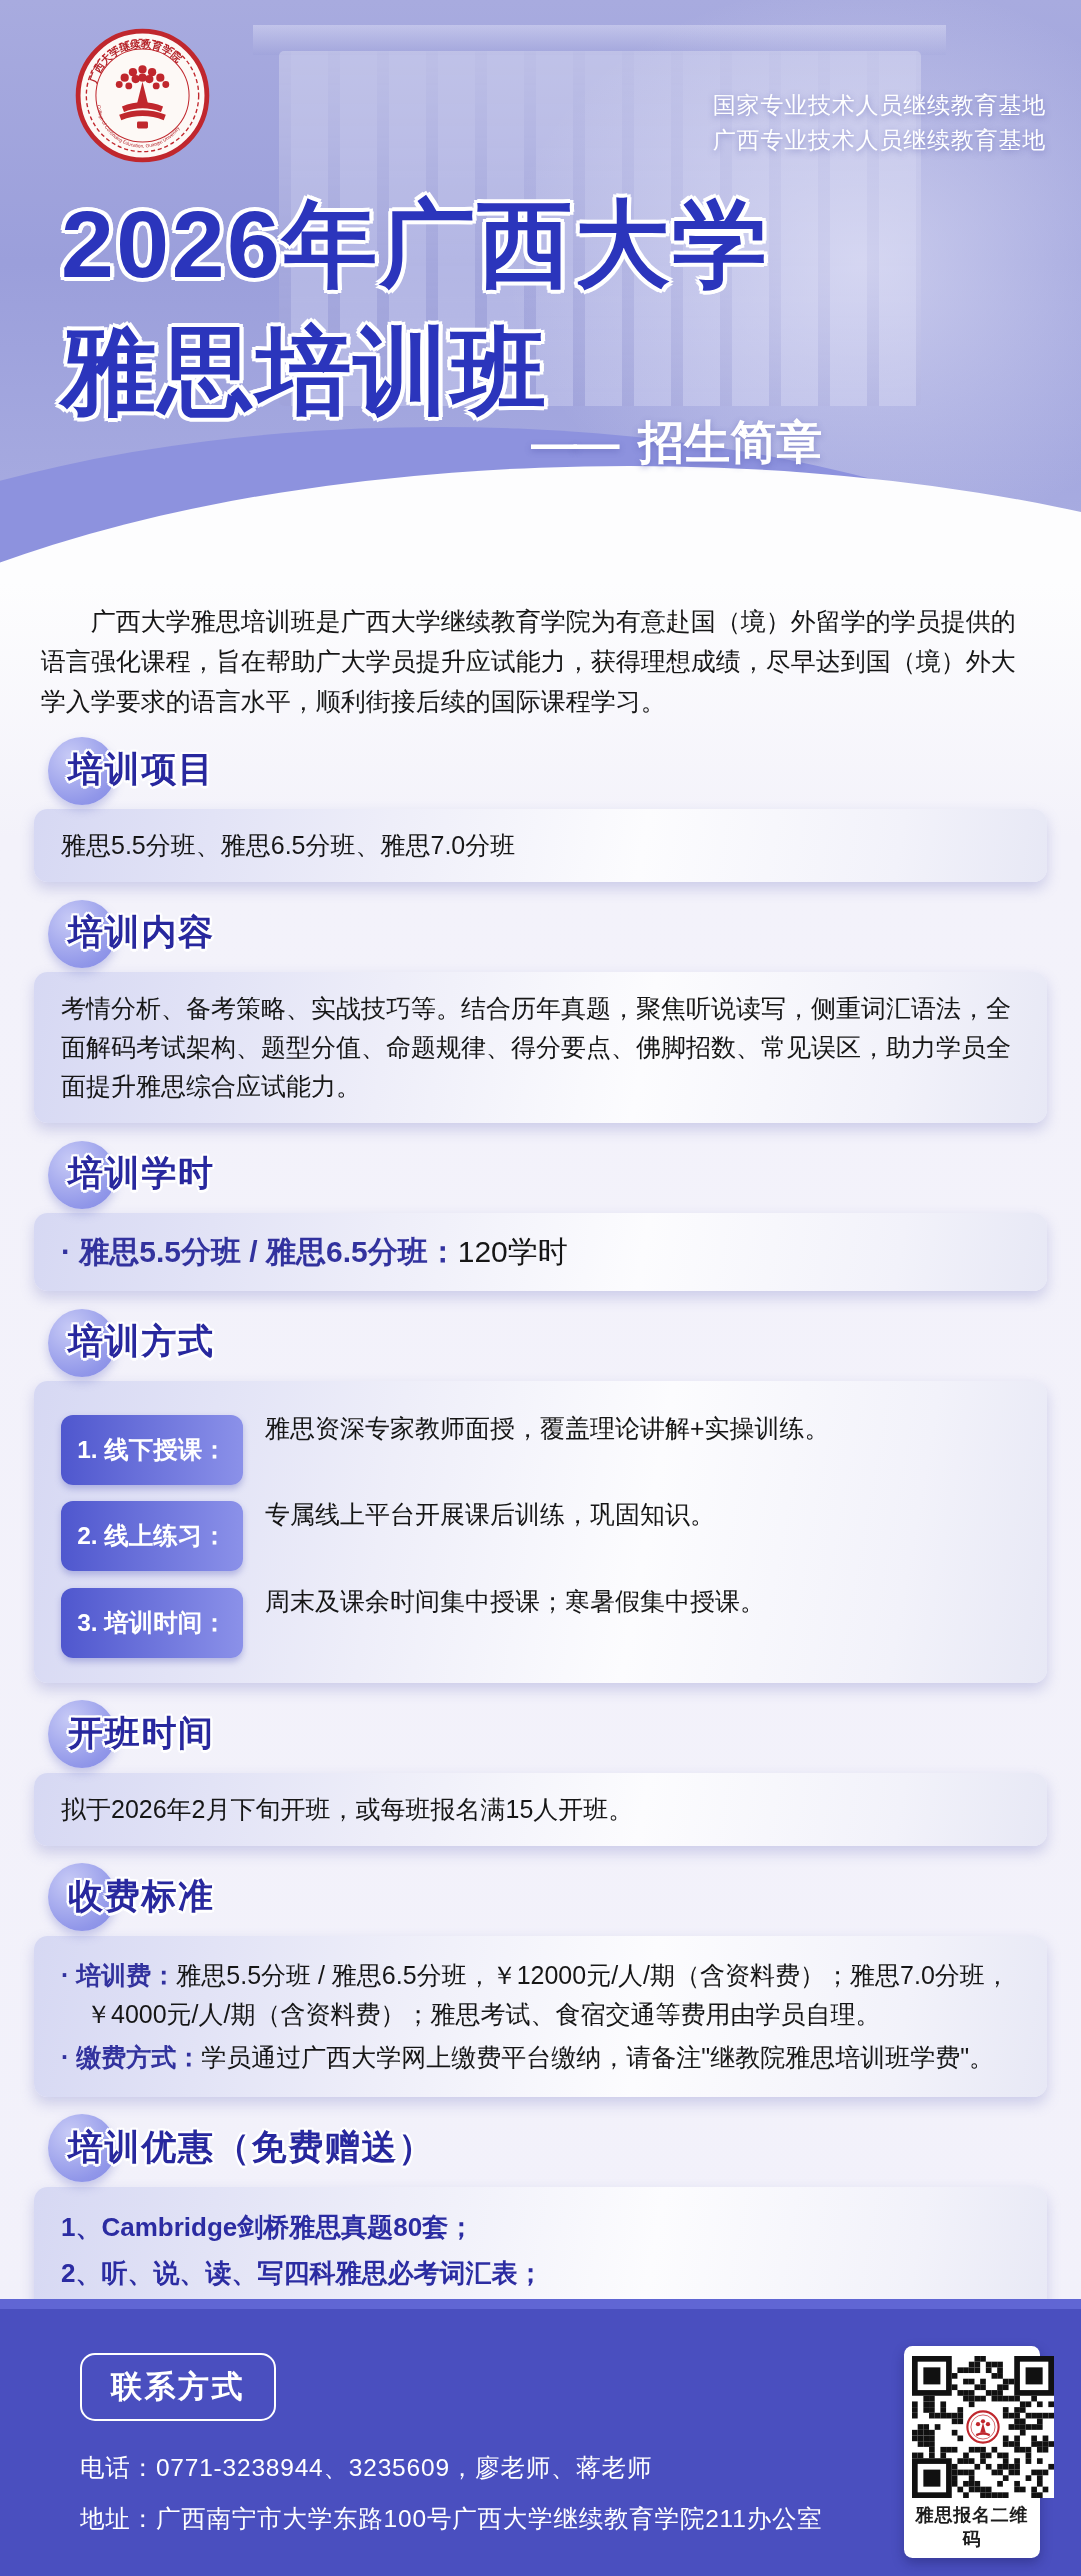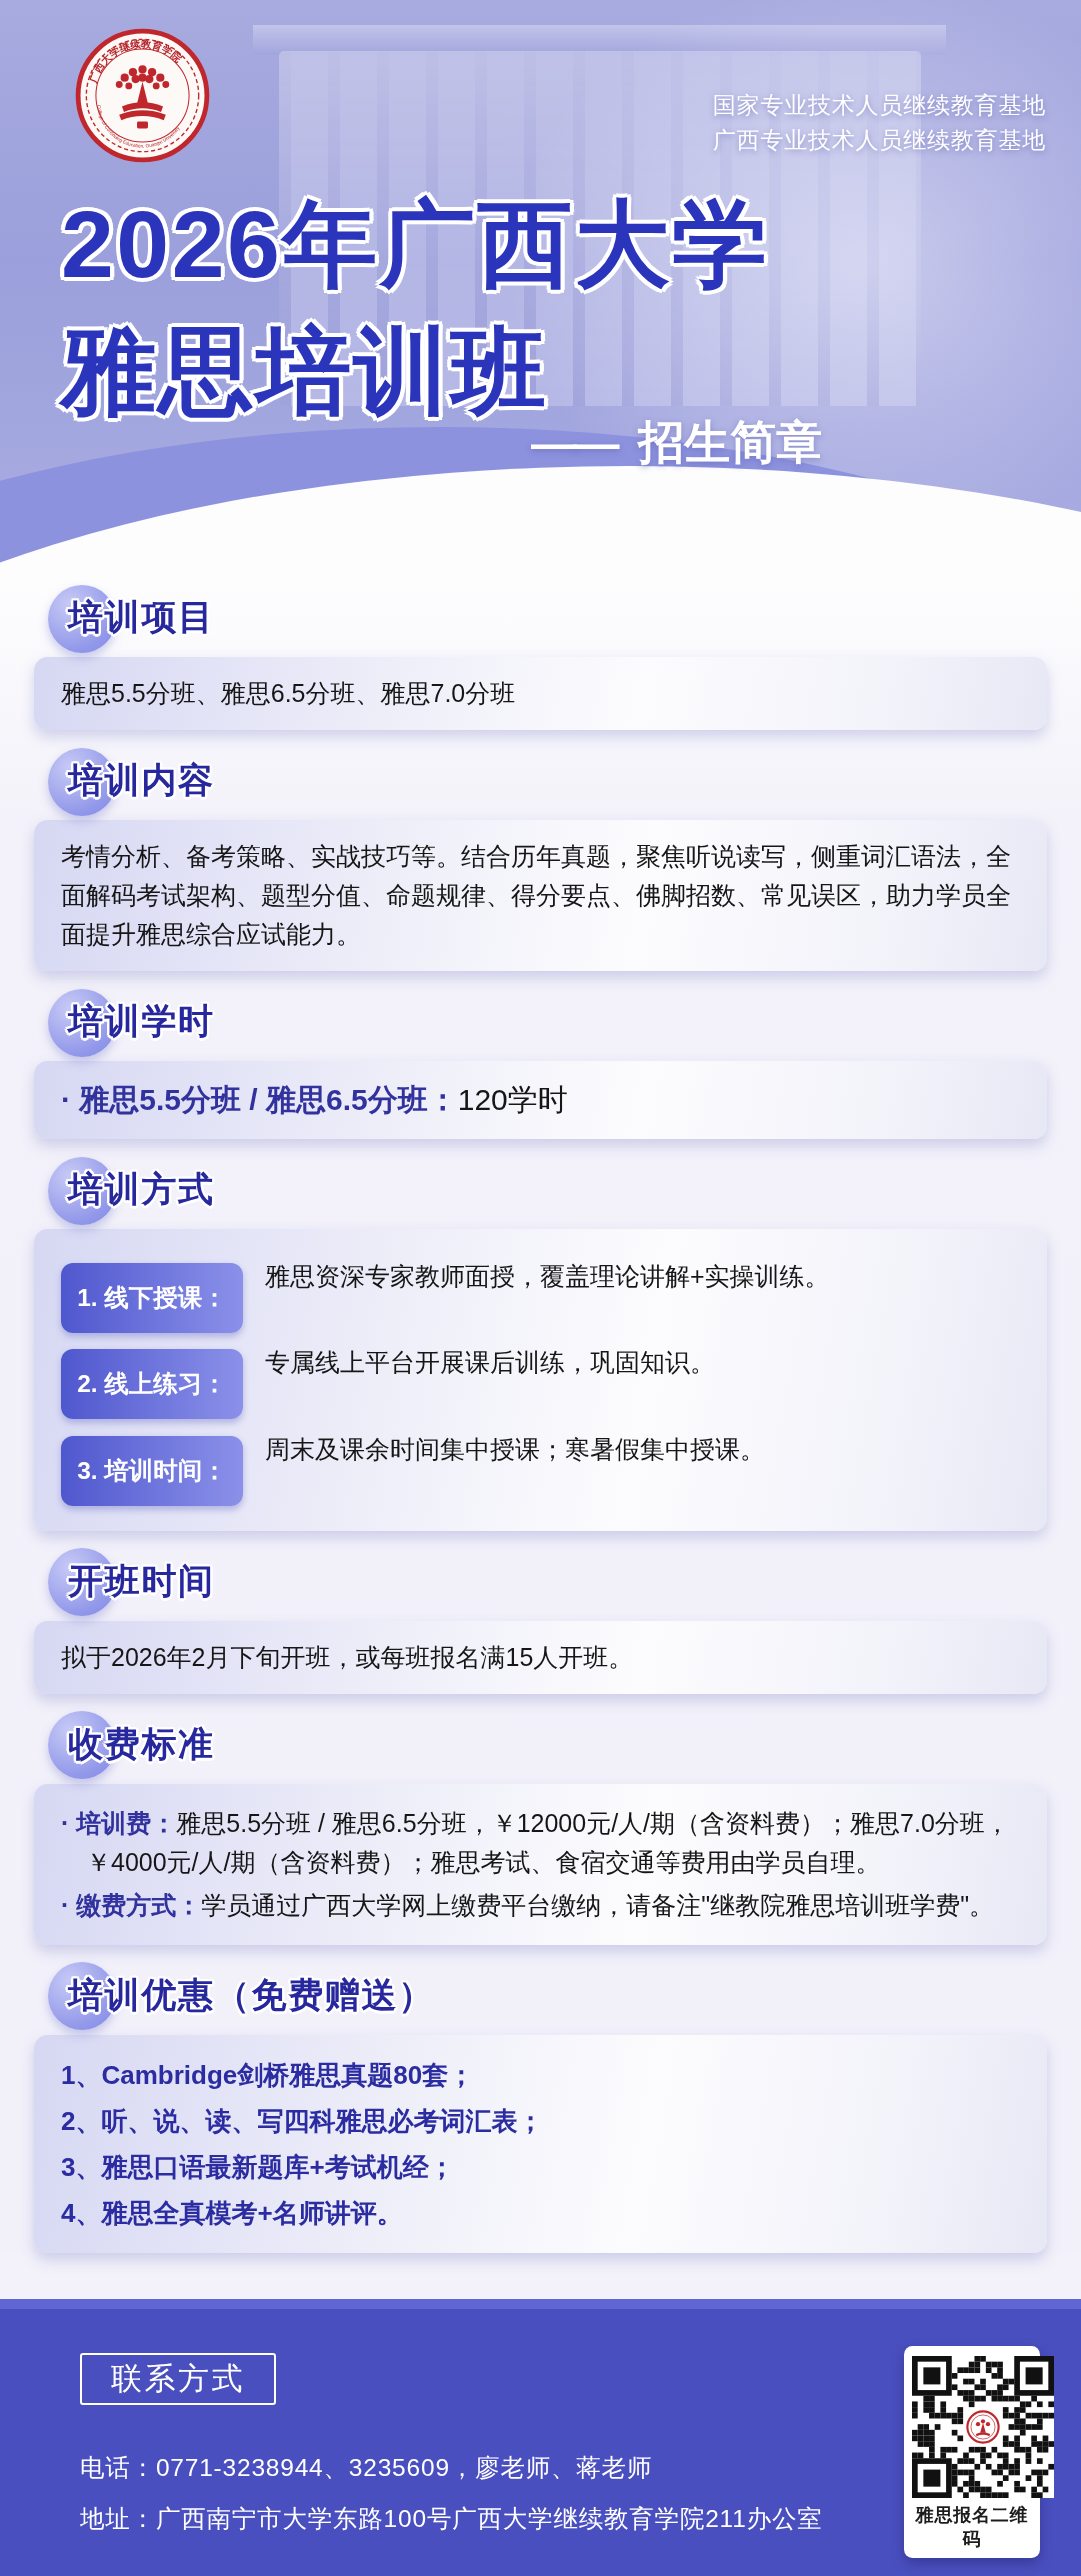--- a/index.html
+++ b/index.html
@@ -54,22 +54,22 @@
   .pill { flex:0 0 auto; min-width:182px; text-align:center; padding:18px 15px; border-radius:12px;
           background:linear-gradient(90deg,#4f57ce 0%,#8b91e9 100%); color:#fff; font-weight:bold; font-size:24.5px; line-height:34px;
           box-shadow:0 3.4px 6.8px rgba(90,95,190,.35);margin-top:8px; }
   .method-text { font-size:25px; line-height:42px; color:#161616; }
 
   .fees-item { padding-left:25px; text-indent:-25px; font-size:25px; line-height:39px; margin:3.4px 0; }
   .benefit-line { list-style:none; font-size:26px; line-height:46px; font-weight:bold; color:#2b2ca2; }
 
   
   .footer { position:absolute; z-index:6; left:0; bottom:0; width:1081px; height:277px; background:#4a4fbf; border-top:10px solid #6066d4; }
-  .contact-box { position:absolute; left:80px; top:44px; border:2.5px solid #fff; border-radius:3px; padding:3px 29px;
-          color:#fff; font-weight:normal; font-size:31px; letter-spacing:2.5px; }
+  .contact-box { position:absolute; left:80px; top:44px; border:2.5px solid #fff; border-radius:15px; padding:11px 29px;
+          color:#fff; font-weight:bold; font-size:31px; letter-spacing:2.5px; }
   .contact-line { position:absolute; left:80px; color:#fff; font-size:24.5px; letter-spacing:0.8px; }
   .phone { top:142px; }
   .address { top:193px; }
   .qr-card { position:absolute; right:41px; top:37px; width:136px; background:#fff; border-radius:8.4px; padding:10px 8.4px 6.8px 8.4px; text-align:center;
           box-shadow:0 5px 12px rgba(20,20,80,.35); }
   .qr-code { display:block; margin:0 auto; width:142px; height:142px; }
   .qr-caption { margin-top:5px; font-size:18px; font-weight:bold; color:#1c1c1c; letter-spacing:0.8px; }
 </style>
 </head>
 <body>
@@ -129,20 +129,21 @@
     </div>
 
     <div class="subtitle-row">
       <span class="subtitle-dash">——</span>
       <span>招生简章</span>
     </div>
   </div>
 
   <div class="main">
 
+    <p class="intro">广西大学雅思培训班是广西大学继续教育学院为有意赴国（境）外留学的学员提供的语言强化课程，旨在帮助广大学员提升应试能力，获得理想成绩，尽早达到国（境）外大学入学要求的语言水平，顺利街接后续的国际课程学习。</p>
 
     <div class="section">
       <div class="sec-head">
         <div class="sec-circle"></div>
         <span class="sec-title">培训项目</span>
       </div>
       <div class="sec-card">雅思5.5分班、雅思6.5分班、雅思7.0分班</div>
     </div>
 
     <div class="section">

